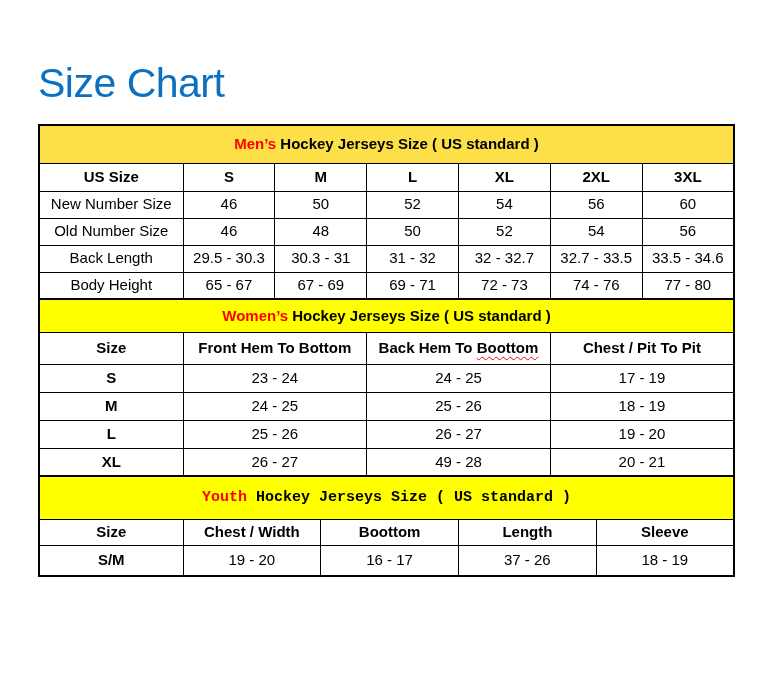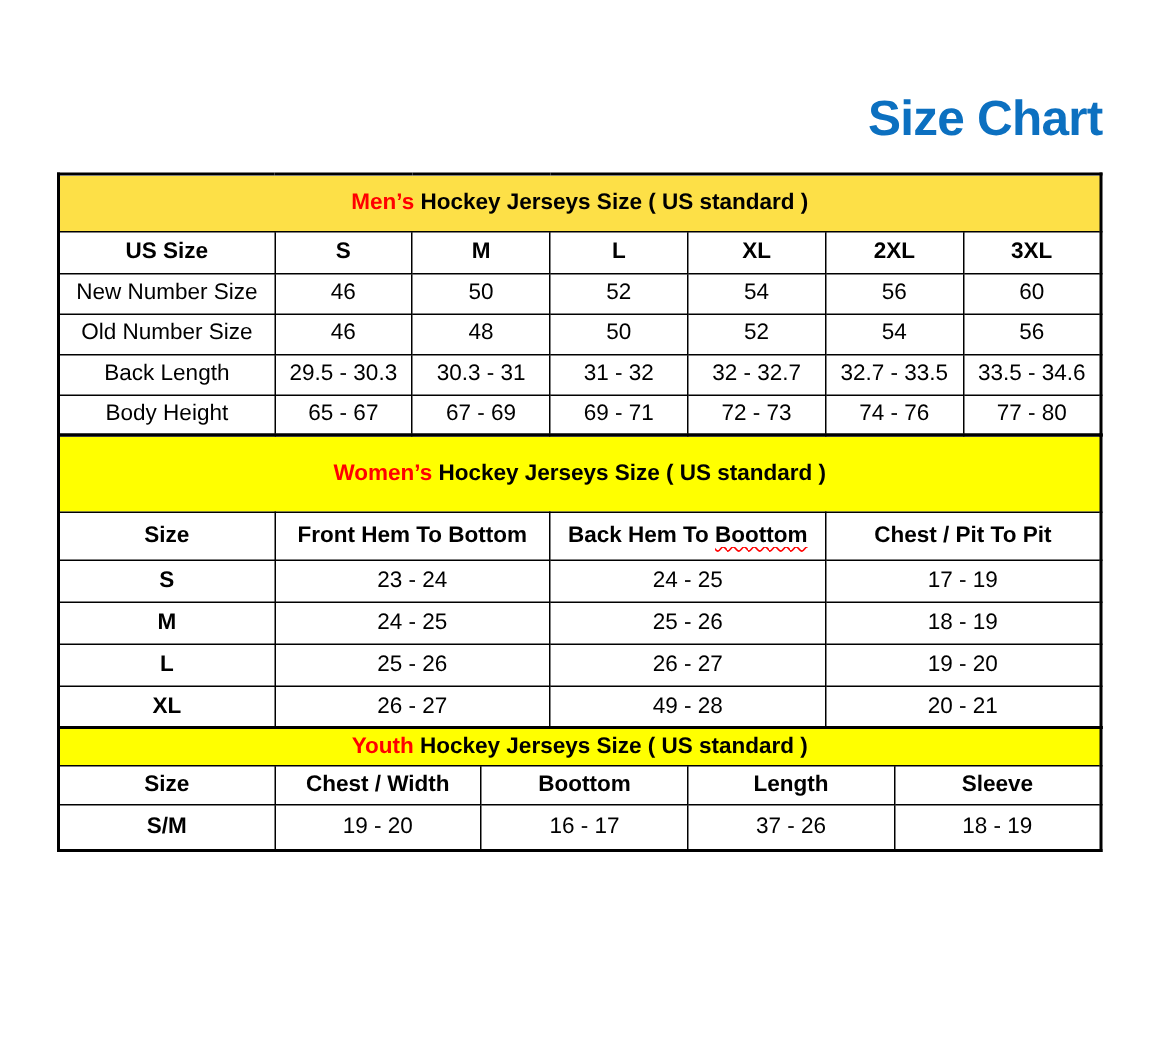--- a/index.html
+++ b/index.html
@@ -15,23 +15,23 @@
     color: #000000;
   }
   .doc {
     position: relative;
     width: 776px;
     height: 692px;
   }
   .title {
     margin: 60px 0 0 38px;
     width: 697px;
-    text-align: right;
-    font-size: 33px;
-    font-weight: 700;
+    text-align: left;
+    font-size: 41px;
+    font-weight: 400;
     letter-spacing: -0.5px;
     color: #0C70C0;
   }
   .tables-wrap {
     margin: 17px 0 0 38px;
     width: 697px;
   }
   table.size-table {
     border-collapse: collapse;
     table-layout: fixed;
@@ -65,24 +65,24 @@
   .squiggle {
     text-decoration-line: underline;
     text-decoration-style: wavy;
     text-decoration-thickness: 1px;
     text-underline-offset: 3px;
   }
   
   .sec-mens   .banner-row { height: 38px; }
   .sec-mens   .header-row { height: 28px; margin-left: 45px; }
   .sec-mens   .data-row   { height: 27px; padding-left: 44px; }
-  .sec-womens .banner-row { height: 51px; }
+  .sec-womens .banner-row { height: 33px; }
   .sec-womens .header-row { height: 32px; }
   .sec-womens .data-row   { height: 28px; }
-  .sec-youth  .banner-row { height: 25px; }
+  .sec-youth  .banner-row { height: 43px; font-family: Liberation Mono, monospace; }
   .sec-youth  .header-row { height: 26px; }
   .sec-youth  .data-row   { height: 31px; }
 </style>
 </head>
 <body>
 
 <div class="doc">
   <div class="title" style="color: rgb(12, 112, 192);">Size Chart</div>
   <div class="tables-wrap">
       <table class="size-table sec-mens">

